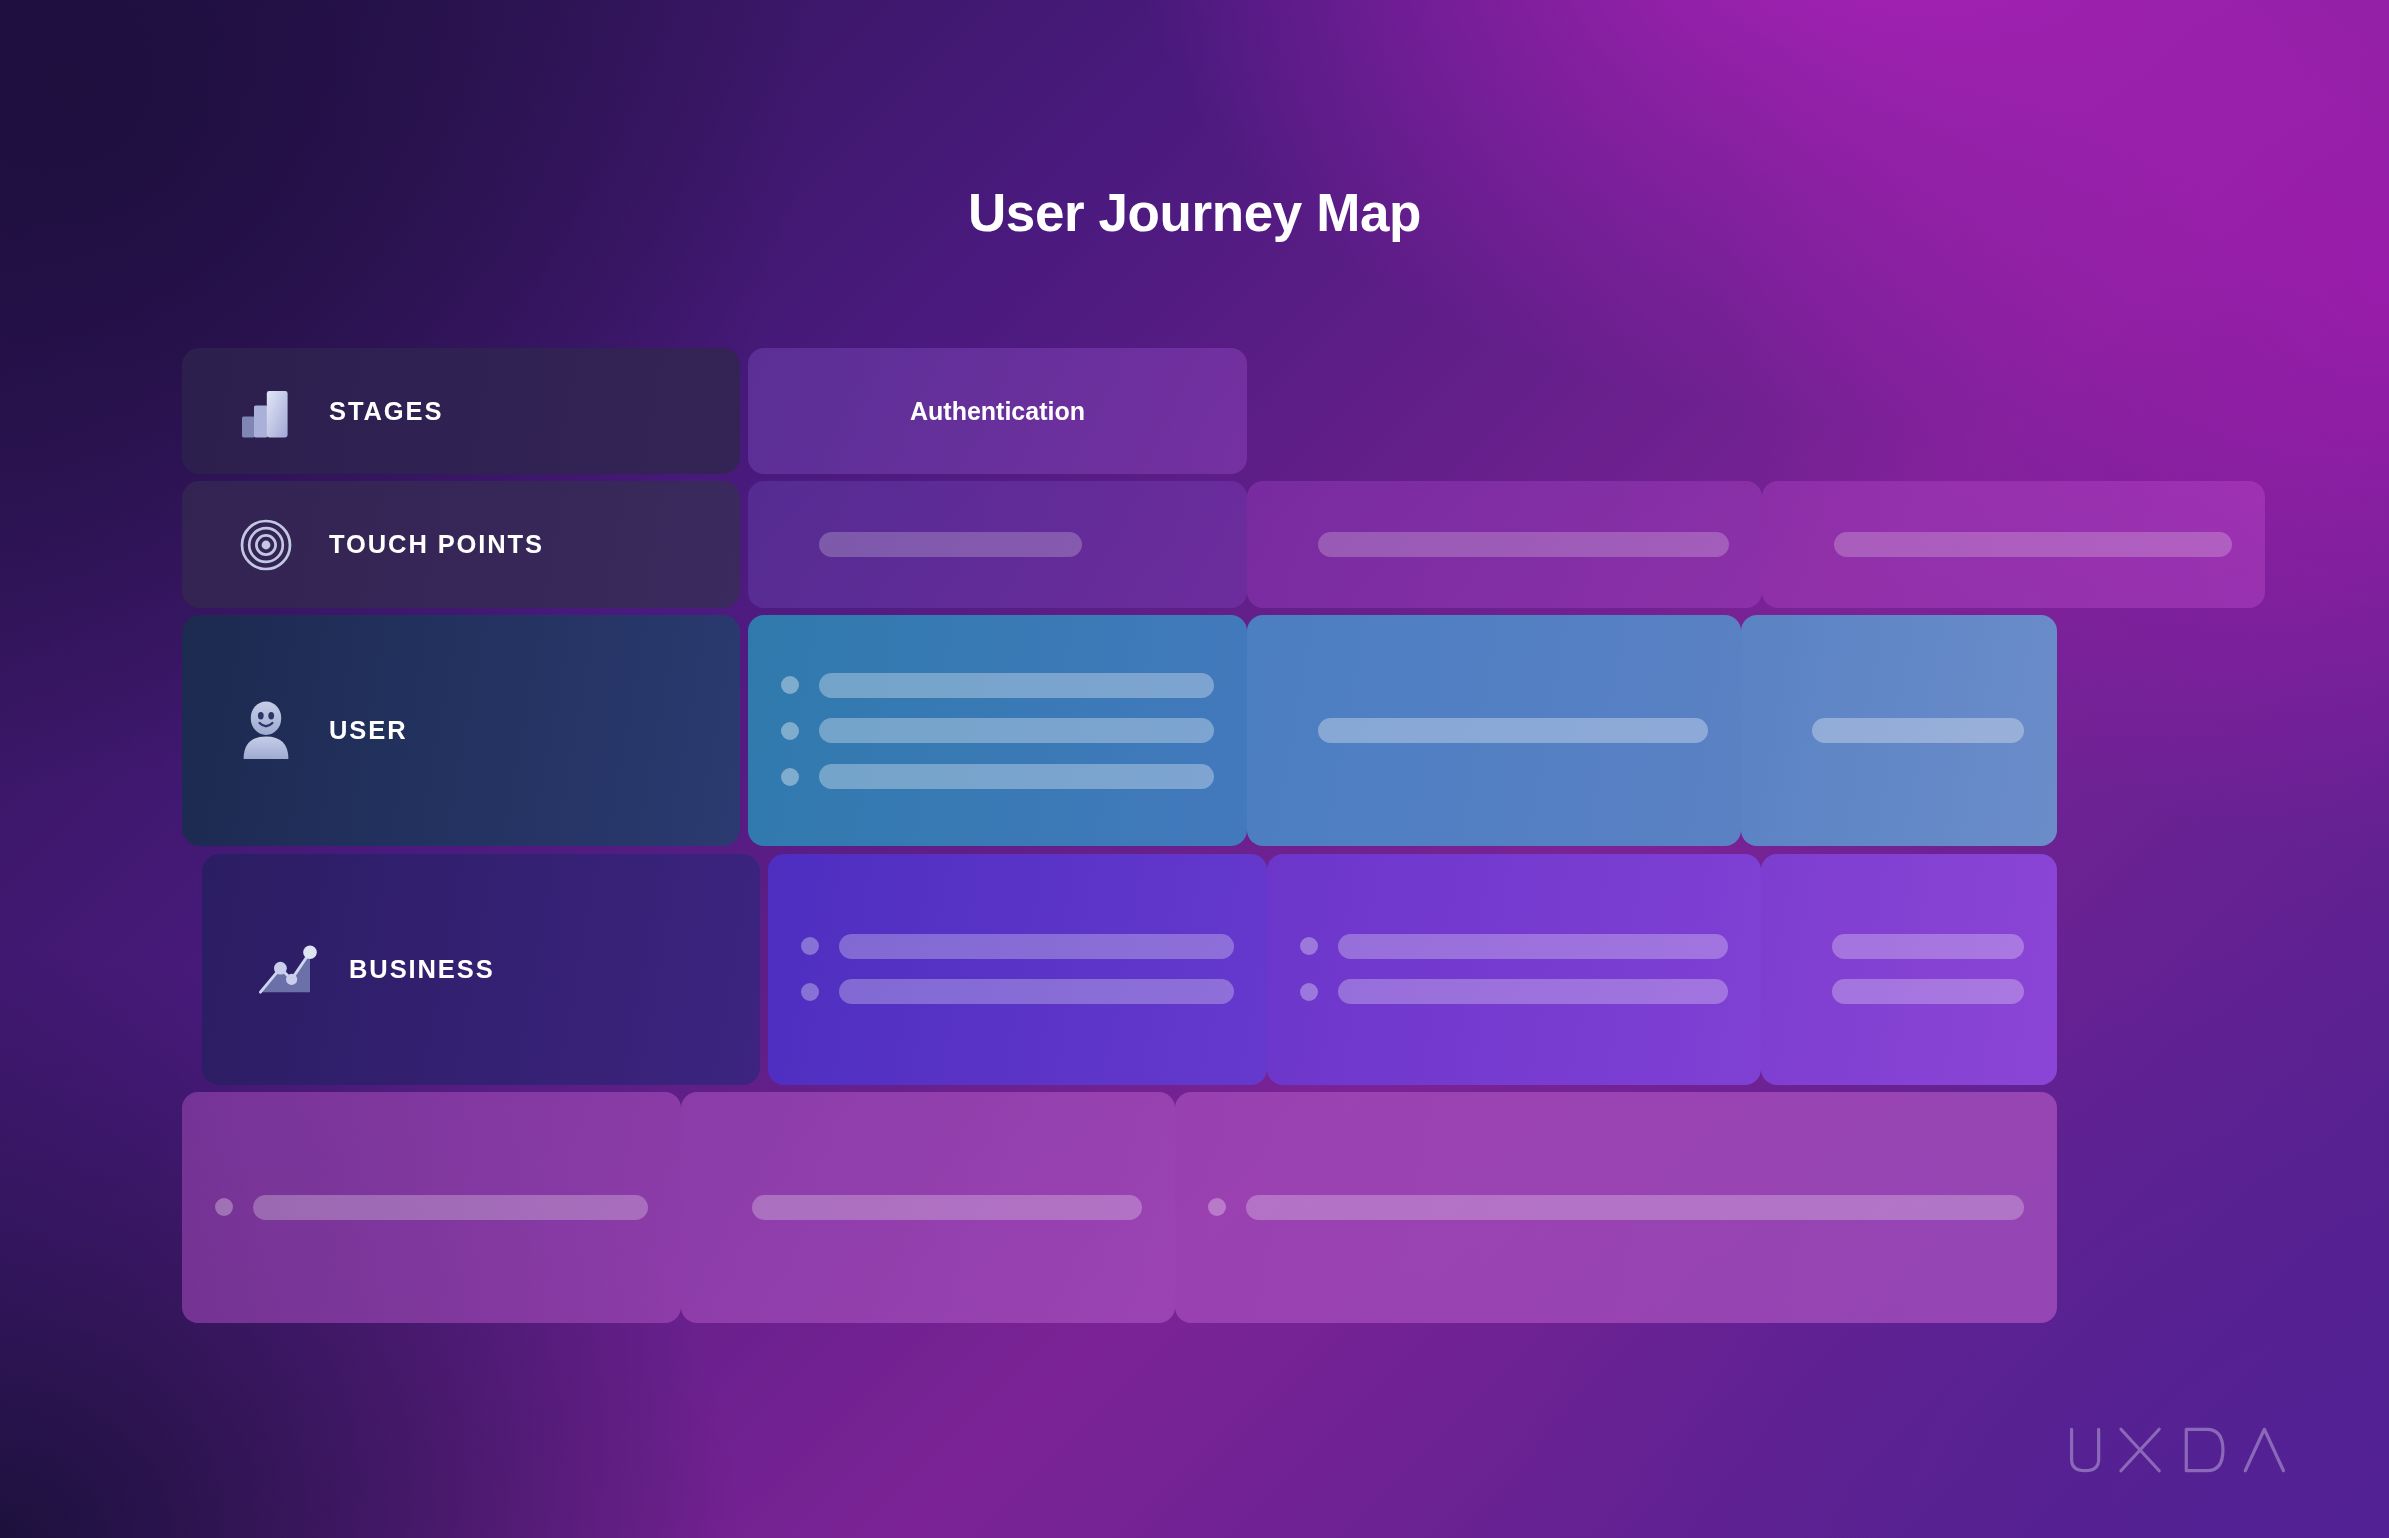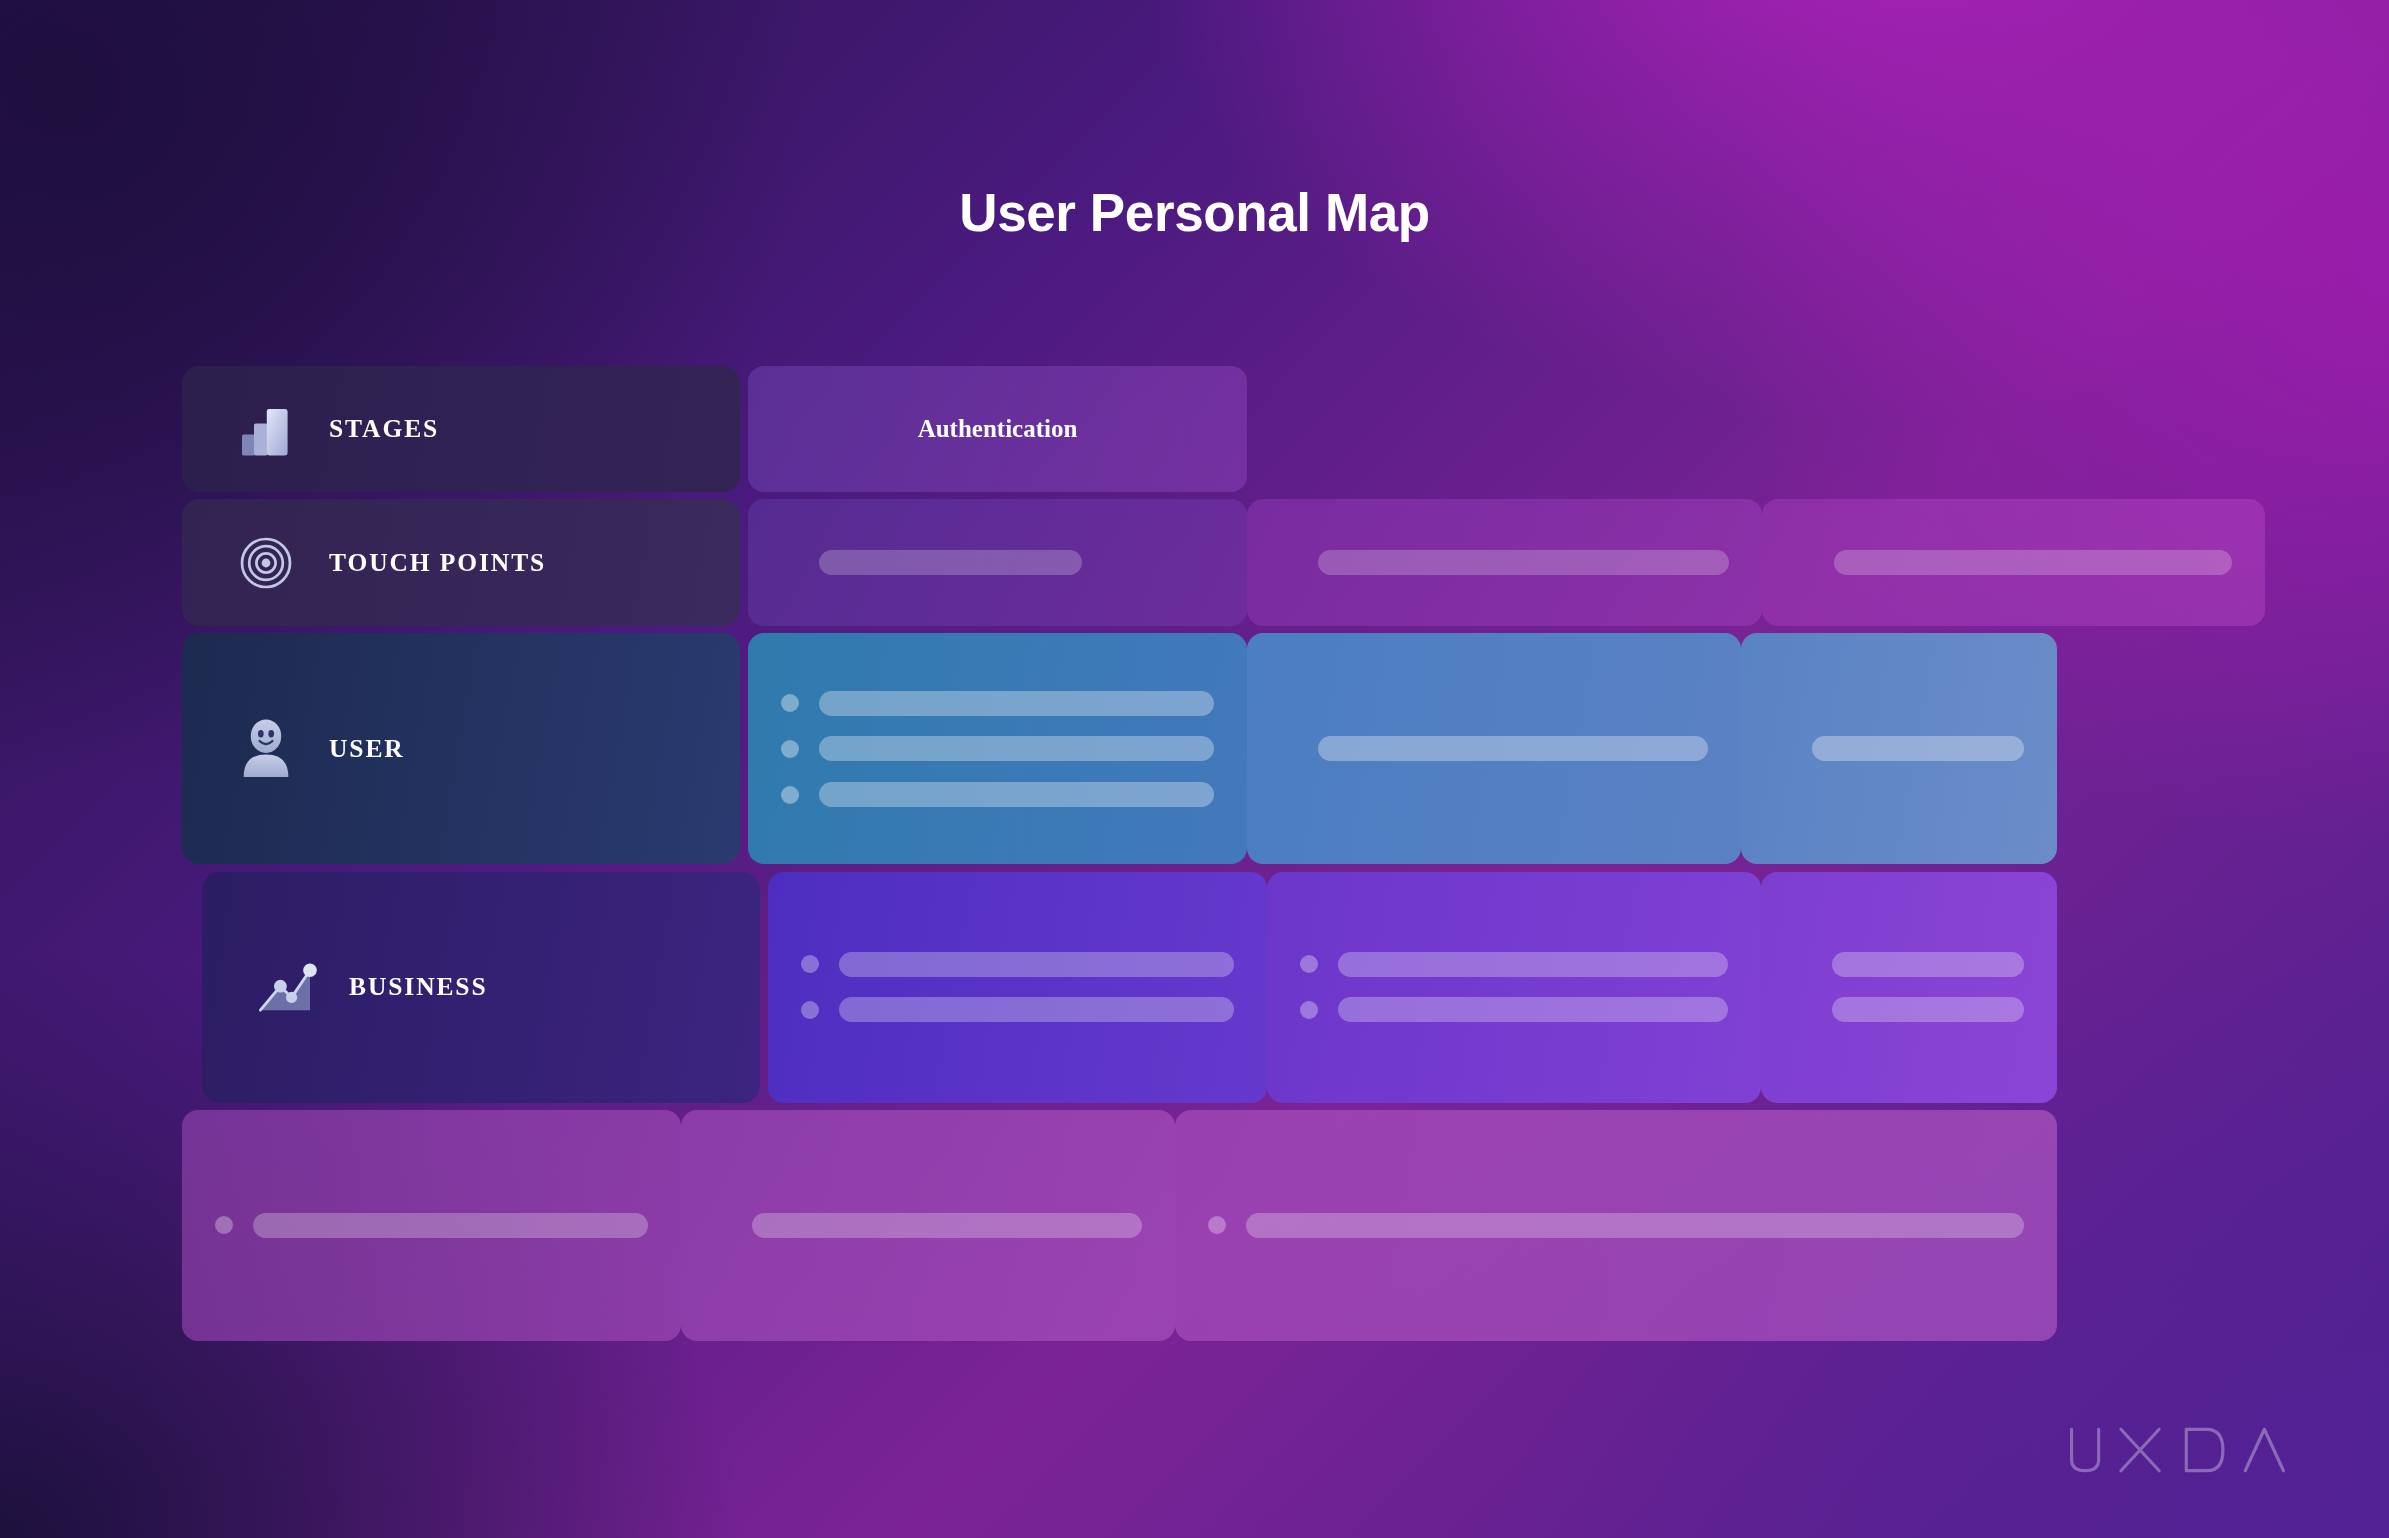--- a/index.html
+++ b/index.html
@@ -33,23 +33,22 @@
     color: #ffffff;
     font-size: 53px;
     font-weight: bold;
     letter-spacing: -0.4px;
   }
 
   
   .journey-map {
     position: absolute;
     left: 182px;
-    top: 366px;
+    top: 348px;
     width: 1875px;
-    font-family: Liberation Serif, serif;
   }
 
   .map-row {
     display: flex;
     gap: 8px;
     margin-bottom: 7.2px;
   }
 
   .row-label {
     width: 558px;
@@ -174,21 +173,21 @@
     bottom: 57px;
     width: 239px;
     height: 64px;
     opacity: 0.55;
   }
   .uxda-logo svg { width: 239px; height: 64px; display: block; }
 </style>
 </head>
 <body>
 
-<div class="page-title">User Personal Map</div>
+<div class="page-title">User Journey Map</div>
 
 <div class="journey-map">
 
   <div class="map-row row-stages">
     <div class="row-label">
       <span class="row-icon">
         <svg viewBox="0 0 90 90">
           <defs>
             <linearGradient id="gStage" x1="0" y1="0" x2="1" y2="1">
               <stop offset="0%" stop-color="#e3e7f7"></stop>

